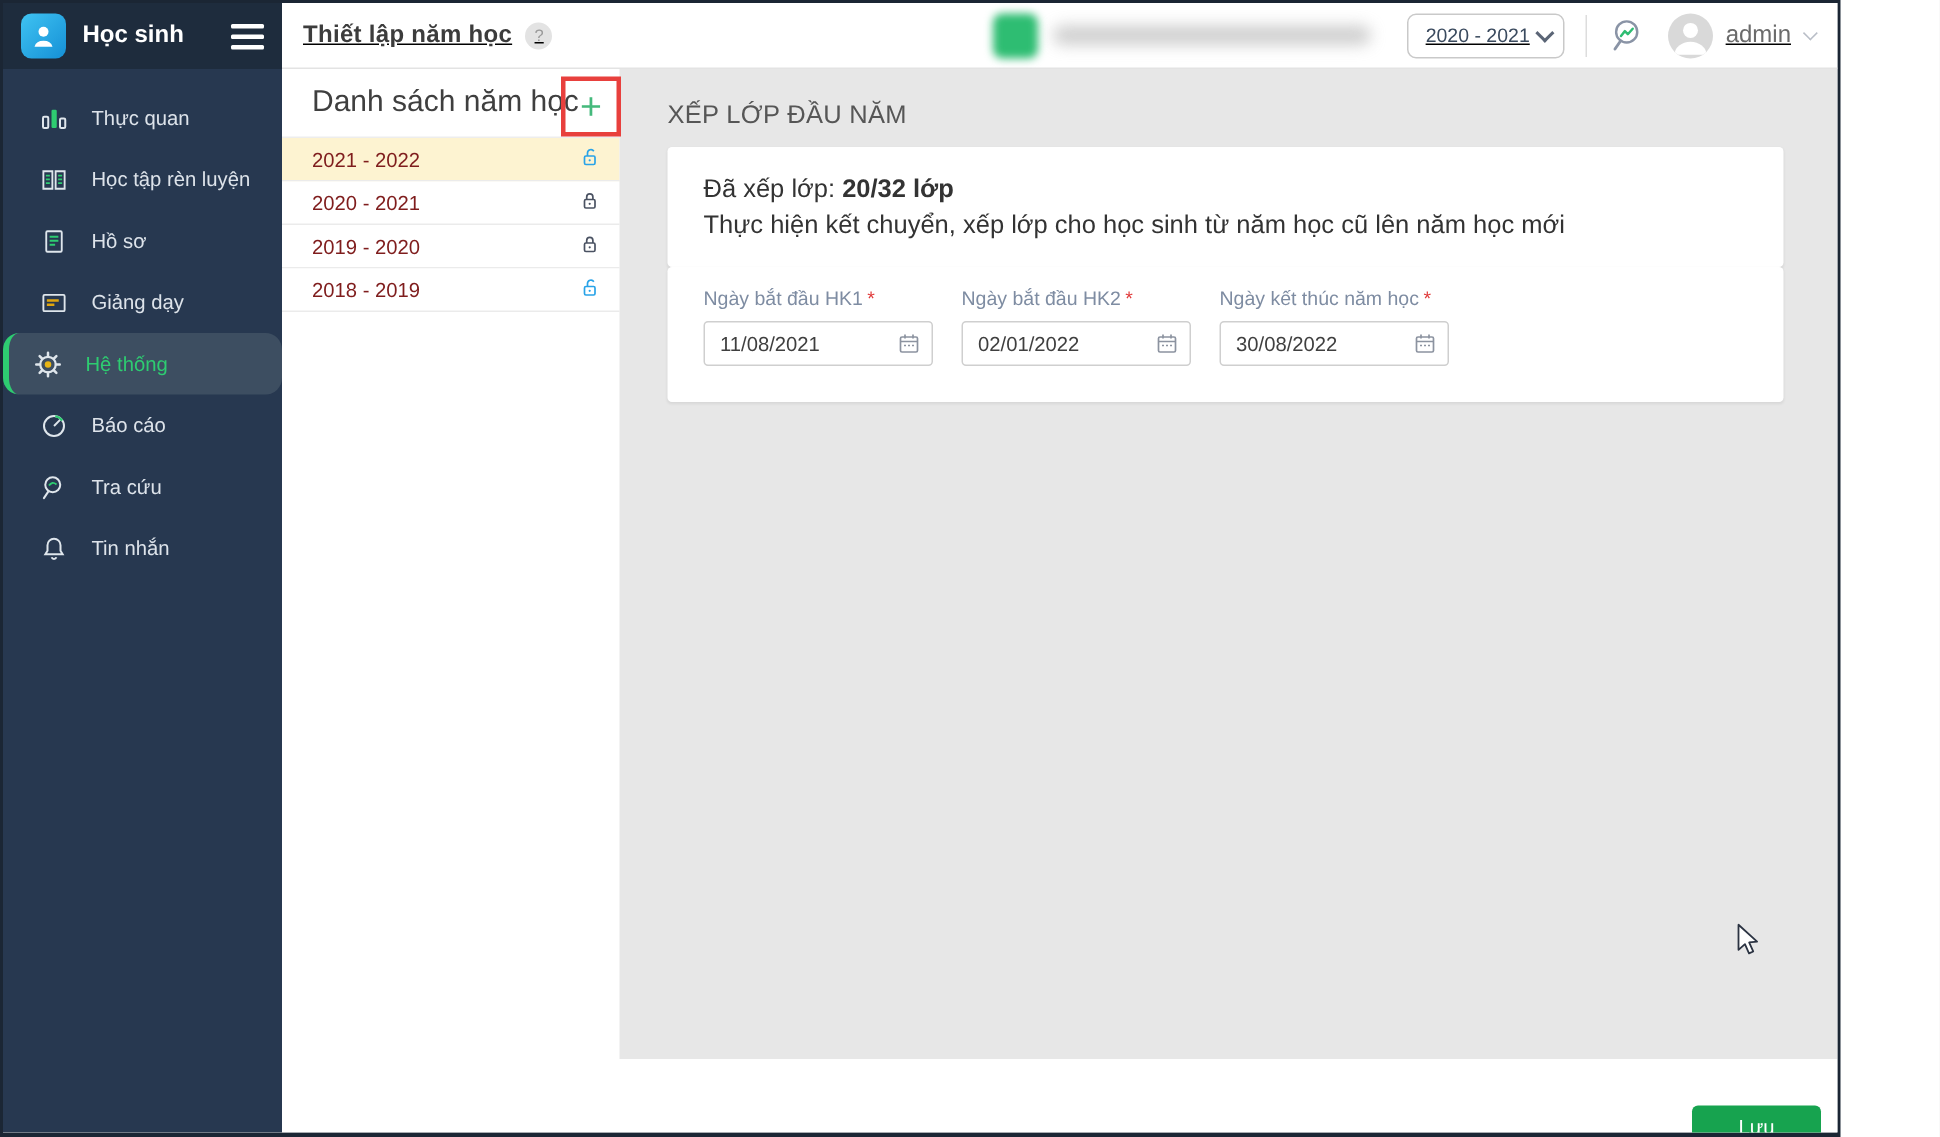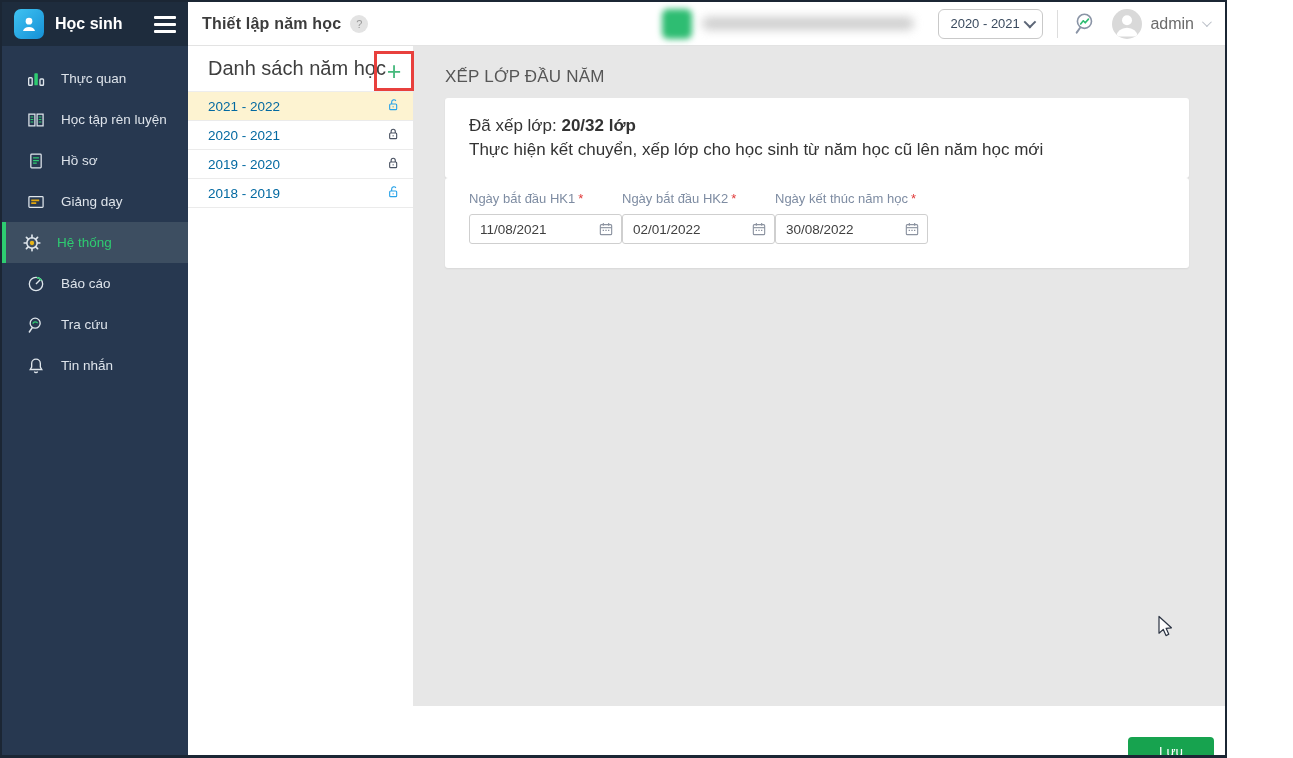--- a/index.html
+++ b/index.html
@@ -9,26 +9,26 @@
   
   .sidebar { width:186px; flex:0 0 186px; background:#273850; color:#dfe6ec; display:flex; flex-direction:column; }
   .sidebar-header { height:44px; background:#1e2c3d; display:flex; align-items:center; padding:0 12px 0 12px; }
   .logo-badge { width:30px; height:30px; border-radius:7px; background:linear-gradient(135deg,#3fc3f2,#1590d6); display:flex; align-items:center; justify-content:center; flex:0 0 30px; }
   .app-title { font-size:16px; font-weight:bold; color:#fff; margin-left:11px; flex:1; }
   .hamburger { width:22px; cursor:pointer; display:flex; flex-direction:column; gap:4px; }
   .hamburger span { display:block; height:3px; background:#fff; border-radius:1px; }
   .nav { padding-top:12px; }
   .nav-item { height:41px; display:flex; align-items:center; padding-left:18px; cursor:pointer; font-size:13.5px; color:#dde3ea; border-left:4px solid transparent; }
   .nav-item .nav-icon { width:24px; display:flex; justify-content:center; margin-right:13px; }
-  .nav-item.active { background:#3d4e61; border-left-color:#2ecc71; color:#2ecc71; padding-left:14px; }
+  .nav-item.active { background:#3d4e61; border-left-color:#2ecc71; color:#2ecc71; padding-left:14px;border-radius:11px; }
   .nav-label { white-space:nowrap; }
 
   
   .right-col { flex:1; display:flex; flex-direction:column; min-width:0; }
-  .topbar { height:44px; background:#fff; border-bottom:1px solid #e3e3e3; display:flex; align-items:center; padding:0 16px 0 14px; flex:0 0 44px; }
+  .topbar { height:44px; background:#fff; border-bottom:1px solid #e3e3e3; display:flex; align-items:center; padding:0 16px 0 14px; flex:0 0 44px;text-decoration:underline; }
   .page-title { font-size:16px; color:#3c3c3c; font-weight:bold; letter-spacing:.2px; }
   .help-badge { width:18px; height:18px; border-radius:50%; background:#e3e3e3; color:#9a9a9a; font-size:11px; display:flex; align-items:center; justify-content:center; margin-left:9px; cursor:pointer; }
   .topbar-right { margin-left:auto; display:flex; align-items:center; gap:14px; }
   .school-block { display:flex; align-items:center; gap:10px; margin-right:10px; }
   .blur-logo { width:30px; height:30px; border-radius:6px; background:#2ebd72; filter:blur(3px); }
   .blur-text { width:212px; height:13px; border-radius:7px; background:#b5b5b5; opacity:.65; filter:blur(5px); }
   .year-select { width:105px; height:30px; border:1px solid #c9c9c9; border-radius:6px; display:flex; align-items:center; padding:0 9px 0 11px; cursor:pointer; background:#fff; }
   .year-select .val { font-size:13px; color:#3a4a5e; flex:1; }
   .chevron { width:9px; height:9px; border-right:2px solid #5b6576; border-bottom:2px solid #5b6576; transform:rotate(45deg) translateY(-2px); }
   .v-divider { width:1px; height:28px; background:#ddd; }
@@ -37,37 +37,37 @@
   .avatar { width:30px; height:30px; border-radius:50%; background:#d9d9d9; overflow:hidden; display:flex; align-items:center; justify-content:center; }
   .username { font-size:16px; color:#6b6b6b; }
   .chevron-sm { width:7px; height:7px; border-right:1.6px solid #b9bec7; border-bottom:1.6px solid #b9bec7; transform:rotate(45deg) translateY(-2px); }
 
   .body-row { flex:1; display:flex; min-height:0; }
 
   
   .year-panel { width:225px; flex:0 0 225px; background:#fff; }
   .year-panel-head { height:46px; display:flex; align-items:center; padding-left:20px; border-bottom:1px solid #ededed; }
   .year-panel-title { font-size:20px; color:#3f3f3f; }
-  .year-row { height:29px; display:flex; align-items:center; padding:0 12px 0 20px; font-size:13.5px; color:#0369a1; border-bottom:1px solid #ebebeb; cursor:pointer; background:#fff; }
+  .year-row { height:29px; display:flex; align-items:center; padding:0 12px 0 20px; font-size:13.5px; color:#7f1d1d; border-bottom:1px solid #ebebeb; cursor:pointer; background:#fff; }
   .year-row.selected { background:#fdf3d1; }
   .year-row .year-label { flex:1; }
 
   
   .add-annotation { position:absolute; left:372px; top:49px; width:40px; height:40px; border:3px solid #e8403d; background:transparent; display:flex; align-items:center; justify-content:center; z-index:5; }
   .add-btn { font-size:25px; line-height:22px; color:#45b97c; font-weight:400; cursor:pointer; background:none; border:none; font-family:"Liberation Sans", sans-serif; }
 
   
   .main { flex:1; background:#e7e7e7; padding:0 36px 0 32px; overflow:hidden; }
   .section-title { font-size:17px; color:#565656; letter-spacing:.2px; }
   .st1 { margin-top:21px; margin-bottom:11px; }
   .st2 { margin-top:21px; margin-bottom:11px; }
   .card { background:#fff; border-radius:3px; box-shadow:0 1px 2px rgba(0,0,0,.07); }
   .card1 { padding:16px 24px; font-size:17px; color:#333; line-height:24px; }
   .card1 b { font-weight:bold; }
-  .card2 { padding:13px 24px 24px; display:flex; }
+  .card2 { padding:13px 24px 24px; display:flex; gap:19px; }
   .field { display:flex; flex-direction:column; }
   .field-label { font-size:13px; color:#7e8ca2; margin-bottom:8px; }
   .field-label .req { color:#e03a3a; margin-left:3px; }
   .date-input-wrap { position:relative; width:153px; }
   .date-input { width:153px; height:30px; border:1px solid #cfcfcf; border-radius:3px; padding:0 30px 0 10px; font-size:13.5px; color:#3f3f3f; font-family:"Liberation Sans", sans-serif; background:#fff; }
   .cal-icon { position:absolute; right:8px; top:7px; cursor:pointer; display:flex; }
 
   
   .footer-bar { height:49px; flex:0 0 49px; background:#fff; display:flex; align-items:center; justify-content:flex-end; padding-right:11px; }
   .save-btn { width:86px; height:29px; background:#17a34f; color:#fff; border:none; border-radius:4px; font-size:13.5px; cursor:pointer; font-family:"Liberation Sans", sans-serif;margin-top:41px; }

